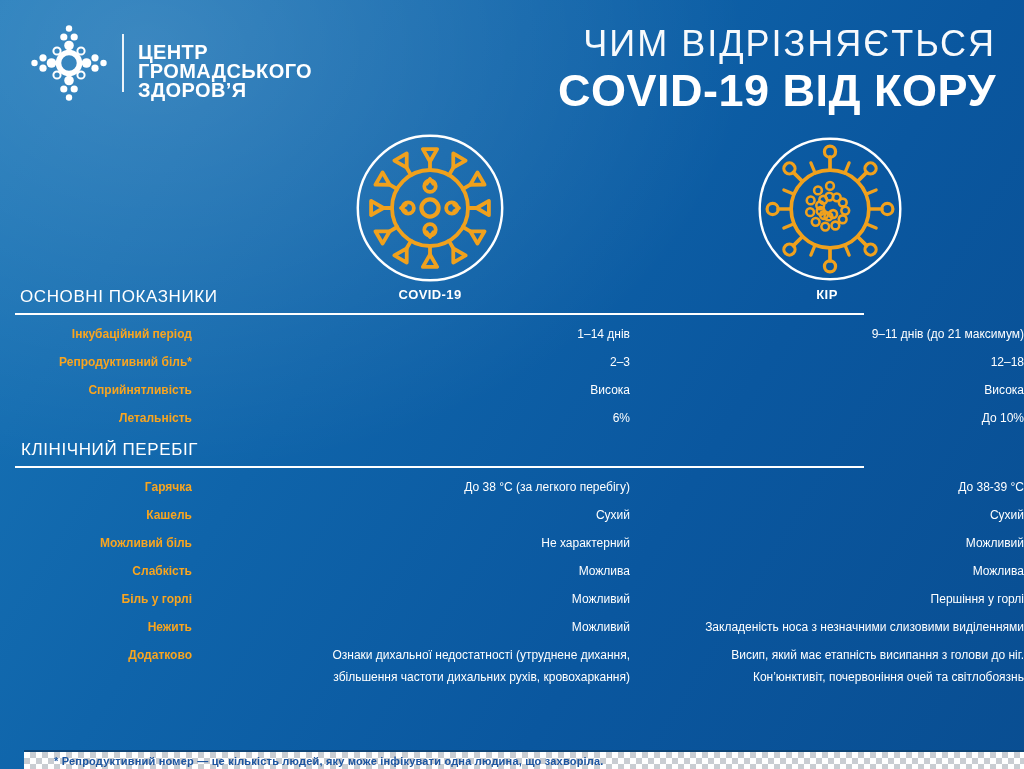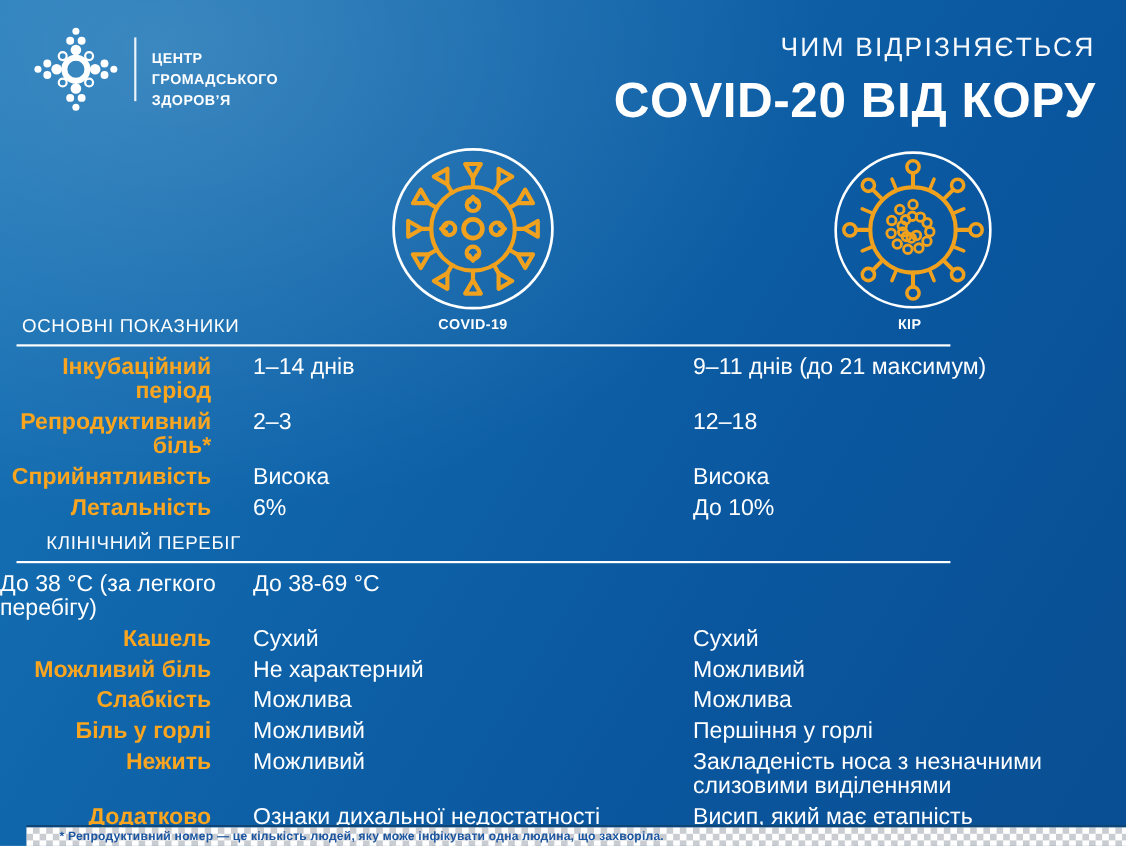--- a/index.html
+++ b/index.html
@@ -10,45 +10,45 @@
     position:relative; width:1024px; height:769px; overflow:hidden;
     background:
       radial-gradient(1100px 780px at 14% 6%, rgba(255,255,255,0.16), rgba(255,255,255,0) 55%),
       linear-gradient(122deg, #1976b8 0%, #0f64aa 36%, #0a579f 66%, #094e92 100%);
   }
 
   
   .brand { position:absolute; left:24px; top:18px; display:flex; align-items:center; }
   .brand svg { display:block; }
   .brand-sep { width:2px; height:58px; background:rgba(255,255,255,0.9); margin:0 14px 0 8px; }
-  .brand-name { color:#ffffff; font-size:13px; font-weight:700; line-height:19px;
+  .brand-name { color:#ffffff; font-size:20px; font-weight:700; line-height:19px;
                 letter-spacing:0.4px; text-transform:uppercase;margin-top:16px; }
 
   
   .title { position:absolute; right:28px; top:22px; text-align:right; color:#fff; }
-  .title-thin { font-size:24px; font-weight:300; letter-spacing:2px; line-height:44px; opacity:0.97; }
+  .title-thin { font-size:36px; font-weight:300; letter-spacing:2px; line-height:44px; opacity:0.97; }
   .title-bold { font-size:45px; font-weight:800; letter-spacing:0.5px; line-height:50px; }
 
   
   .viruses { position:absolute; left:0; top:130px; width:1024px; height:155px; }
   .virus { position:absolute; }
   .virus.covid  { left:354px; top:2px; }
   .virus.kir    { left:756px; top:5px; }
 
   
   .table { position:absolute; left:0; top:283px; width:864px; }
   .t-row { display:grid; grid-template-columns:230px 400px 394px; }
-  .cell { font-size:21px; line-height:22px; padding:3px 0; color:#ffffff; }
+  .cell { font-size:12px; line-height:22px; padding:3px 0; color:#ffffff; }
   .cell.label { text-align:right; padding-right:38px; color:#f9a51f; font-weight:700; }
-  .cell.val { text-align:left; }
+  .cell.val { text-align:right; }
   .cell.val .wrap { display:inline-block; max-width:348px; }
   .sec-head { font-size:17px; letter-spacing:0.6px; color:#ffffff; font-weight:400;
               text-transform:uppercase; padding:4px 0; }
   .sec-head.first { padding-left:20px; }
-  .sec-head.second { padding-left:42px; }
+  .sec-head.second { padding-left:21px; }
   .col-head { font-size:13px; font-weight:800; color:#ffffff; text-align:center;
               letter-spacing:0.4px; padding:4px 0; }
   .divider { height:2px; background:#ffffff; margin:2px 0 5px 15px; }
   .sec2-row { margin-top:4px; }
 
   
   .footnote-strip {
     position:absolute; left:0; bottom:0; width:1024px; height:19px;
     border-top:2px solid #0d4577;
     background-image:conic-gradient(#c9cdd2 25%, #ffffff 0 50%, #c9cdd2 0 75%, #ffffff 0);
@@ -99,21 +99,21 @@
     <div class="brand-sep"></div>
     <div class="brand-name">
       <div>ЦЕНТР</div>
       <div>ГРОМАДСЬКОГО</div>
       <div>ЗДОРОВ’Я</div>
     </div>
   </div>
 
   <div class="title">
     <div class="title-thin">ЧИМ ВІДРІЗНЯЄТЬСЯ</div>
-    <div class="title-bold">COVID-20 ВІД КОРУ</div>
+    <div class="title-bold">COVID-19 ВІД КОРУ</div>
   </div>
 
   <div class="viruses">
     <svg class="virus covid" width="152" height="152" viewBox="-80 -80 160 160" aria-hidden="true">
       <circle cx="0" cy="0" r="76" fill="none" stroke="#ffffff" stroke-width="2.6"></circle>
       <g stroke="#f0a11d" stroke-width="4" fill="none" stroke-linejoin="round" stroke-linecap="round">
         <circle cx="0" cy="0" r="40"></circle>
         <g id="spikes">
           <g transform="rotate(0)">
               <line x1="0" y1="-40" x2="0" y2="-49"></line>
@@ -280,22 +280,23 @@
       <div class="cell val">6%</div>
       <div class="cell val">До 10%</div>
     </div>
 
     <div class="t-row sec2-row">
       <div class="sec-head second" style="grid-column:1 / span 3;">КЛІНІЧНИЙ ПЕРЕБІГ</div>
     </div>
     <div class="divider"></div>
 
     <div class="t-row">
+      <div class="cell label">Гарячка</div>
       <div class="cell val">До 38 °С (за легкого перебігу)</div>
-      <div class="cell val">До 38-69 °С</div>
+      <div class="cell val">До 38-39 °С</div>
     </div>
     <div class="t-row">
       <div class="cell label">Кашель</div>
       <div class="cell val">Сухий</div>
       <div class="cell val">Сухий</div>
     </div>
     <div class="t-row">
       <div class="cell label">Можливий біль</div>
       <div class="cell val">Не характерний</div>
       <div class="cell val">Можливий</div>

